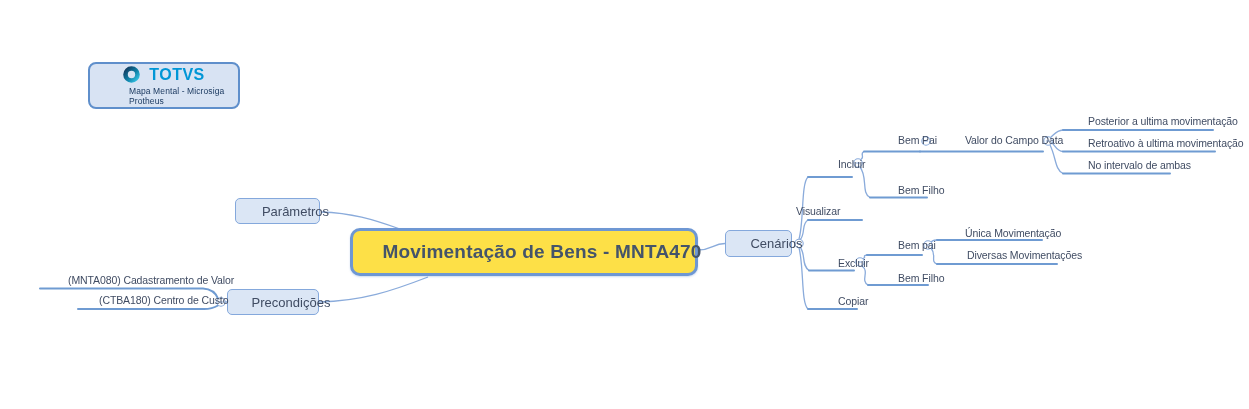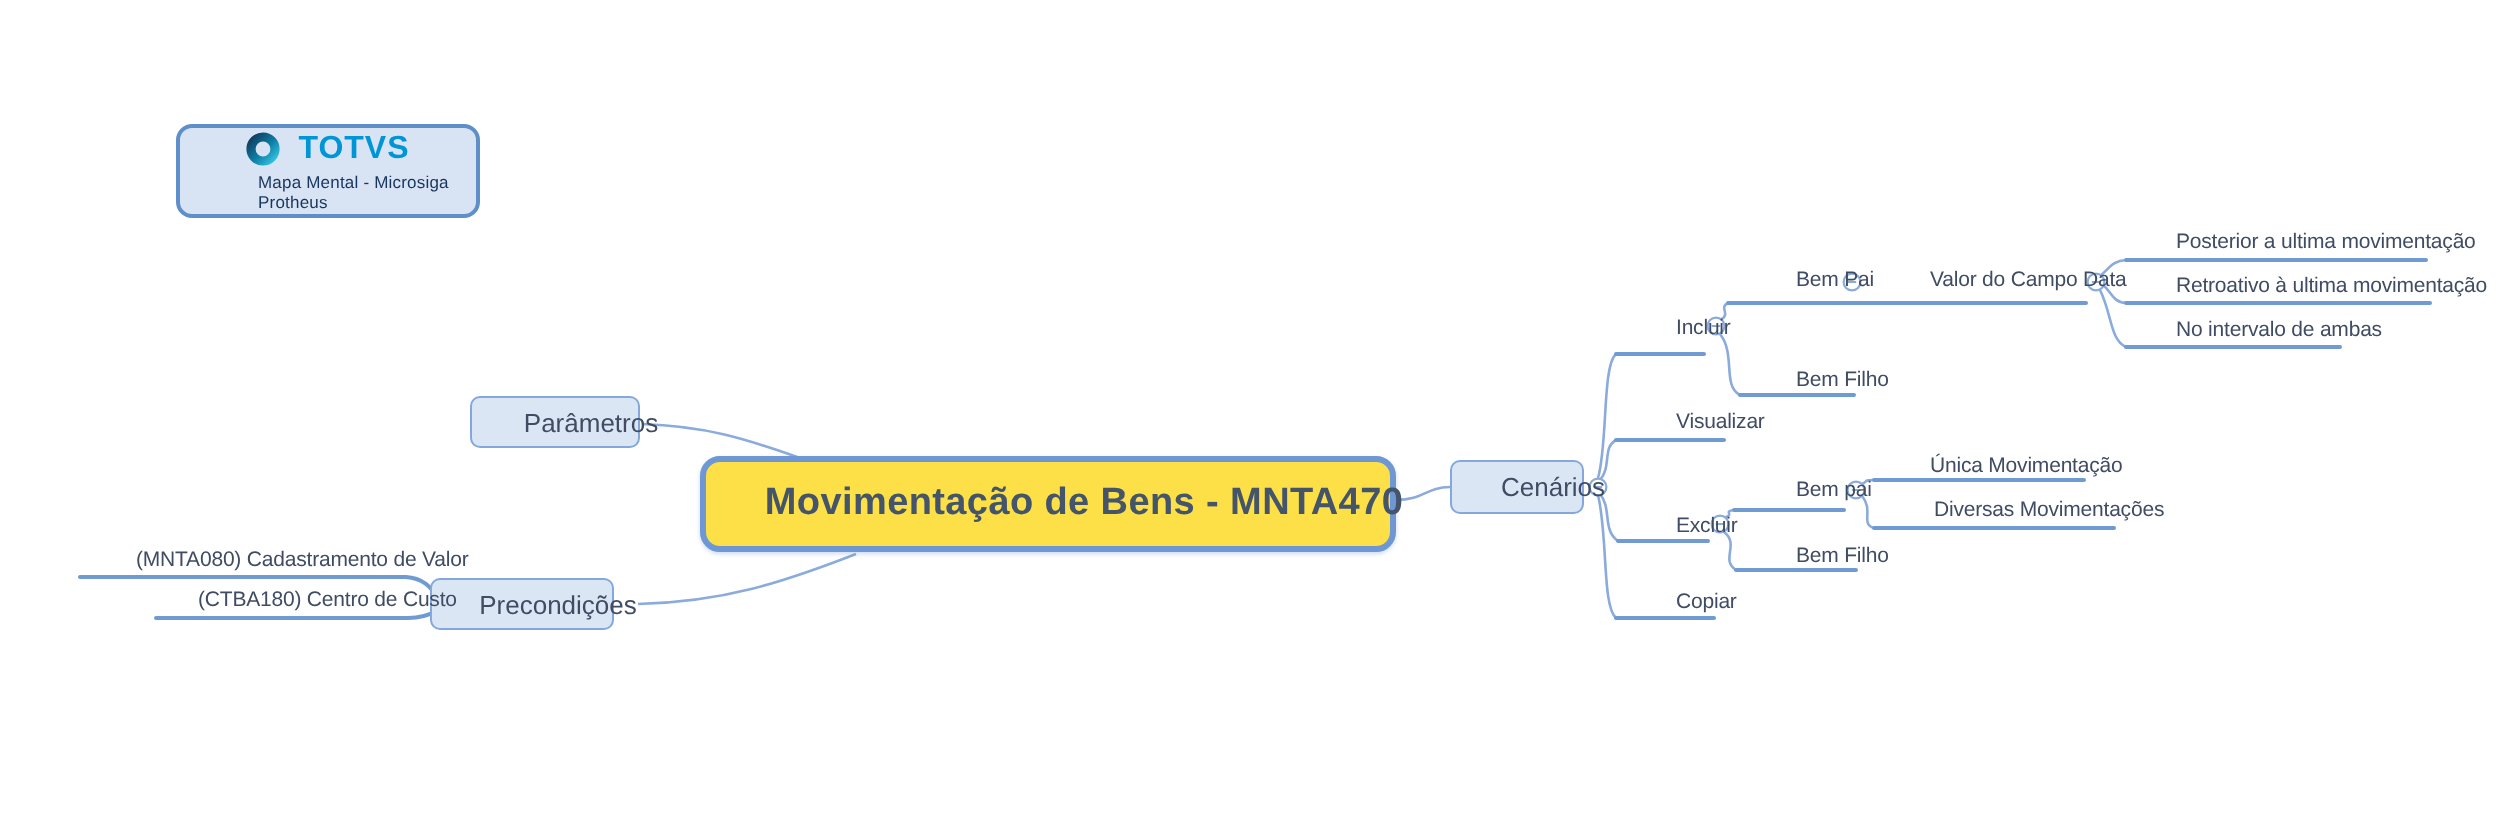--- a/index.html
+++ b/index.html
@@ -13,21 +13,21 @@
     background:#dbe6f5;border:1.5px solid #84a8dc;border-radius:5px;
     color:#404c63;font-size:13px;white-space:nowrap;padding-left:36px;
   }
   #node-root{
     left:350px;top:228px;width:348px;height:48px;
     background:#fde047;border:3px solid #6e97d3;border-radius:10px;
     font-size:19px;font-weight:bold;color:#44546a;letter-spacing:.2px;
     box-shadow:0 1px 2px rgba(110,151,211,.35);
   }
   #node-parametros{left:235px;top:198px;width:85px;height:26px;}
-  #node-precondicoes{left:215px;top:289px;width:92px;height:26px;}
+  #node-precondicoes{left:227px;top:289px;width:92px;height:26px;}
   #node-cenarios{left:725px;top:230px;width:67px;height:27px;}
   .line-node{
     position:absolute;color:#404c63;font-size:10.5px;line-height:12px;
     letter-spacing:-0.1px;white-space:nowrap;padding-left:20px;
   }
   
   #logo-box{
     position:absolute;left:88px;top:62px;width:152px;height:47px;box-sizing:border-box;
     background:#d8e3f3;border:2px solid #5f8fcb;border-radius:8px;
     display:flex;flex-direction:column;align-items:center;justify-content:center;gap:2px;
@@ -130,21 +130,21 @@
   <div id="line-nodes">
       <span class="line-node" style="left: 48px; top: 274px;">(MNTA080) Cadastramento de Valor</span>
       <span class="line-node" style="left: 79px; top: 294px;">(CTBA180) Centro de Custo</span>
       <span class="line-node" style="left: 818px; top: 158px;">Incluir</span>
       <span class="line-node" style="left: 878px; top: 134px;">Bem Pai</span>
       <span class="line-node" style="left: 945px; top: 134px;">Valor do Campo Data</span>
       <span class="line-node" style="left: 1068px; top: 115px;">Posterior a ultima movimentação</span>
       <span class="line-node" style="left: 1068px; top: 137px;">Retroativo à ultima movimentação</span>
       <span class="line-node" style="left: 1068px; top: 159px;">No intervalo de ambas</span>
       <span class="line-node" style="left: 878px; top: 184px;">Bem Filho</span>
-      <span class="line-node" style="left: 818px; top: 205px;">Visualizar</span>
+      <span class="line-node" style="left: 776px; top: 205px;">Visualizar</span>
       <span class="line-node" style="left: 818px; top: 257px;">Excluir</span>
       <span class="line-node" style="left: 878px; top: 239px;">Bem pai</span>
       <span class="line-node" style="left: 945px; top: 227px;">Única Movimentação</span>
       <span class="line-node" style="left: 947px; top: 249px;">Diversas Movimentações</span>
       <span class="line-node" style="left: 878px; top: 272px;">Bem Filho</span>
       <span class="line-node" style="left: 818px; top: 295px;">Copiar</span>
     </div>
 
 </div>
 

